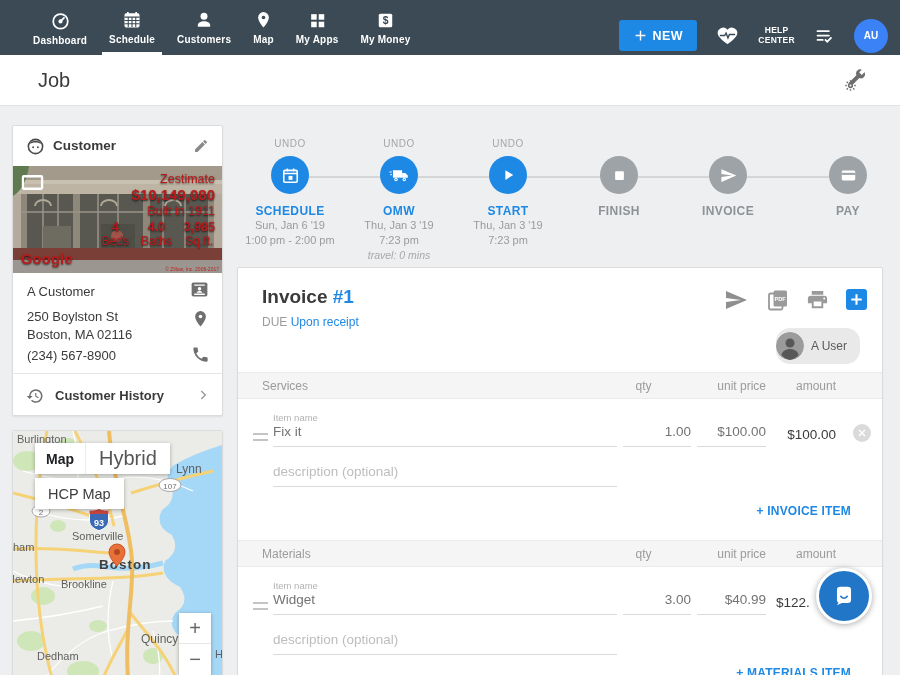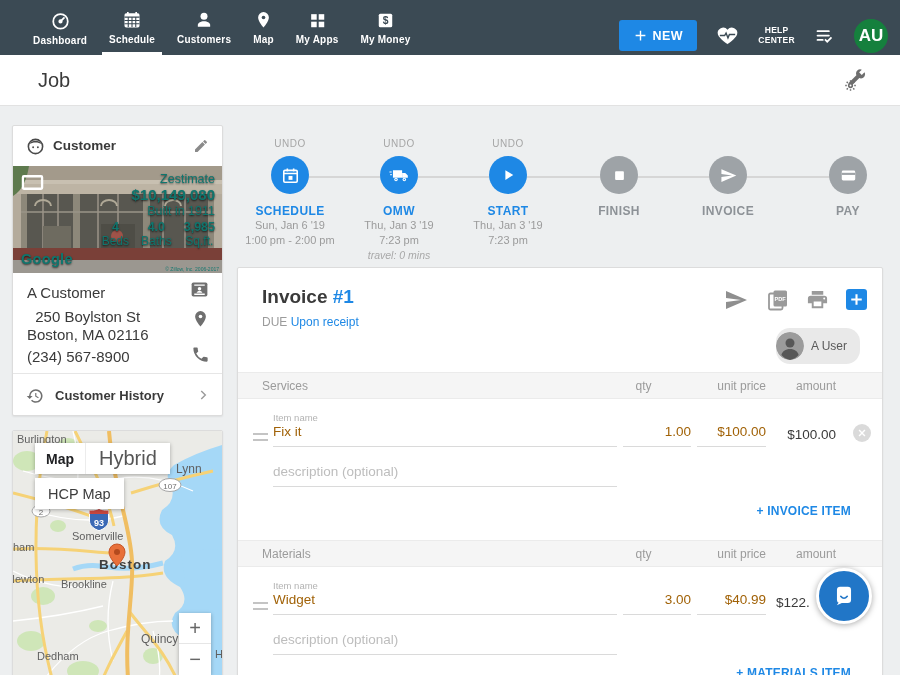--- a/index.html
+++ b/index.html
@@ -11,45 +11,45 @@
 
   
   #topnav { position:absolute; left:0; top:0; width:900px; height:55px; background:#3B4A54; display:flex; align-items:stretch; z-index:30; }
   .nav-items { display:flex; margin-left:22px; }
   .nav-item { display:flex; flex-direction:column; align-items:center; justify-content:center; padding:0 11px; position:relative; cursor:pointer; }
   .nav-item .nav-lbl { color:#fff; font-size:10px; font-weight:bold; margin-top:4px; letter-spacing:.2px; }
   .nav-item.active::after { content:""; position:absolute; left:4px; right:4px; bottom:0; height:3px; background:#fff; }
   #nav-right { position:absolute; right:12px; top:8px; height:55px; display:flex; align-items:center; gap:18px; }
   #new-btn { background:#1E88E5; color:#fff; border:none; border-radius:3px; width:78px; height:31px; font-size:12.5px; font-weight:bold; letter-spacing:.4px; display:flex; align-items:center; justify-content:center; gap:6px; cursor:pointer; font-family:inherit; }
   #help-center { color:#fff; font-size:8.5px; font-weight:bold; line-height:9.5px; text-align:center; letter-spacing:.3px; }
-  #avatar { width:34px; height:34px; border-radius:50%; background:#15803d; color:#fff; font-size:17px; font-weight:bold; display:flex; align-items:center; justify-content:center; }
+  #avatar { width:34px; height:34px; border-radius:50%; background:#3b82f6; color:#fff; font-size:10px; font-weight:bold; display:flex; align-items:center; justify-content:center; }
 
   
   #jobbar { position:absolute; left:0; top:55px; width:900px; height:51px; background:#fff; border-bottom:1px solid #E2E2E2; z-index:20; }
   #job-title { position:absolute; left:38px; top:14px; font-size:20px; color:#3A3A3A; }
 
   
   .card { position:absolute; background:#fff; border:1px solid #DCDCDC; border-radius:2px; box-shadow:0 1px 2px rgba(0,0,0,.07); }
 
   
   #customer-card { left:12px; top:125px; width:211px; height:291px; }
   #cust-header { position:relative; height:40px; }
   #cust-title { position:absolute; left:40px; top:12px; font-size:13.5px; font-weight:bold; color:#3A3A3A; }
   #cust-photo { position:absolute; left:0; top:40px; width:209px; height:107px; overflow:hidden; }
-  .ph-ov { position:absolute; color:#0f766e; text-shadow:0 1px 2px rgba(0,0,0,.7); }
+  .ph-ov { position:absolute; color:#b91c1c; text-shadow:0 1px 2px rgba(0,0,0,.7); }
   #z-stack { right:7px; top:5px; text-align:right; line-height:16px; }
   #z-label { font-size:12.5px; }
   #z-value { font-size:15px; font-weight:bold; }
   #z-built { font-size:12.5px; }
   #z-facts { display:flex; gap:12px; justify-content:flex-end; margin-top:1px; }
   .z-fact { text-align:center; font-size:12px; line-height:14px; }
   .z-fact b { font-size:12.5px; }
   #g-logo { left:8px; bottom:6px; font-size:14.5px; font-weight:bold; letter-spacing:.3px; }
   #z-copy { right:3px; bottom:1px; font-size:5px; text-shadow:none; opacity:.95; }
-  .cust-row-txt { position:absolute; left:14px; font-size:15px; color:#3A3A3A;text-align:center; }
+  .cust-row-txt { position:absolute; left:14px; font-size:13px; color:#3A3A3A; }
   .cust-ric { position:absolute; right:12px; }
   #hist-row { position:absolute; left:0; right:0; top:247px; height:43px; border-top:1px solid #E6E6E6; cursor:pointer; }
   #hist-label { position:absolute; left:42px; top:14px; font-size:13px; font-weight:bold; color:#3A3A3A; }
 
   
   #map-card { left:12px; top:430px; width:211px; height:260px; overflow:hidden; }
   .map-btnbox { position:absolute; background:#fff; box-shadow:0 1px 4px rgba(0,0,0,.3); display:flex; align-items:center; z-index:5; }
   #mb1 { left:22px; top:12px; height:31px; }
   #btn-map { padding:0 11px; font-size:14px; font-weight:bold; color:#202124; height:100%; display:flex; align-items:center; border-right:1px solid #ECECEC; cursor:pointer; }
   #btn-hybrid { padding:0 13px; font-size:20px; color:#565656; cursor:pointer; }
@@ -82,21 +82,21 @@
   #user-pill { position:absolute; right:22px; top:60px; height:36px; background:#E9E9E9; border-radius:14px; display:flex; align-items:center; padding-right:13px; cursor:pointer; }
   #user-pill .pav { width:28px; height:28px; border-radius:50%; overflow:hidden; }
   #user-name { font-size:12px; color:#5A5A5A; margin-left:7px; }
   .sec-band { position:absolute; left:0; right:0; height:27px; background:#F5F5F5; border-top:1px solid #EBEBEB; border-bottom:1px solid #EBEBEB; }
   .band-title { position:absolute; left:24px; top:6px; font-size:12px; color:#9B9B9B; }
   .col-h { position:absolute; top:6px; font-size:12px; color:#9B9B9B; text-align:right; }
   .col-qty { left:380px; width:51px;text-align:center; }
   .col-unit { left:440px; width:88px; }
   .col-amt { left:530px; width:68px; }
   .item-label { position:absolute; left:35px; font-size:9.5px; color:#B3B3B3; }
-  .line-input { position:absolute; border:none; border-bottom:1px solid #DADADA; background:transparent; font-family:inherit; font-size:13.5px; color:#a16207; padding:0 0 7px 0; outline:none; }
+  .line-input { position:absolute; border:none; border-bottom:1px solid #DADADA; background:transparent; font-family:inherit; font-size:13.5px; color:#737373; padding:0 0 7px 0; outline:none; }
   .line-input::placeholder { color:#BDBDBD; }
   .num-input { text-align:right; }
   .amt-txt { position:absolute; font-size:13.5px; color:#3A3A3A; }
   .drag { position:absolute; width:15px; height:8px; border-top:2px solid #C4C4C4; border-bottom:2px solid #C4C4C4; cursor:grab; }
   .del-btn { position:absolute; width:18px; height:18px; border-radius:50%; background:#DADADA; display:flex; align-items:center; justify-content:center; cursor:pointer; }
   .add-link { position:absolute; right:31px; font-size:12px; font-weight:bold; color:#1E88E5; letter-spacing:.2px; cursor:pointer; }
 
   
   #chat-fab { position:absolute; left:816px; top:568px; width:56px; height:56px; border-radius:50%; background:#2176C7; border:3px solid #fff; box-shadow:0 1px 6px rgba(0,0,0,.35); display:flex; align-items:center; justify-content:center; cursor:pointer; z-index:40; }
 </style>

